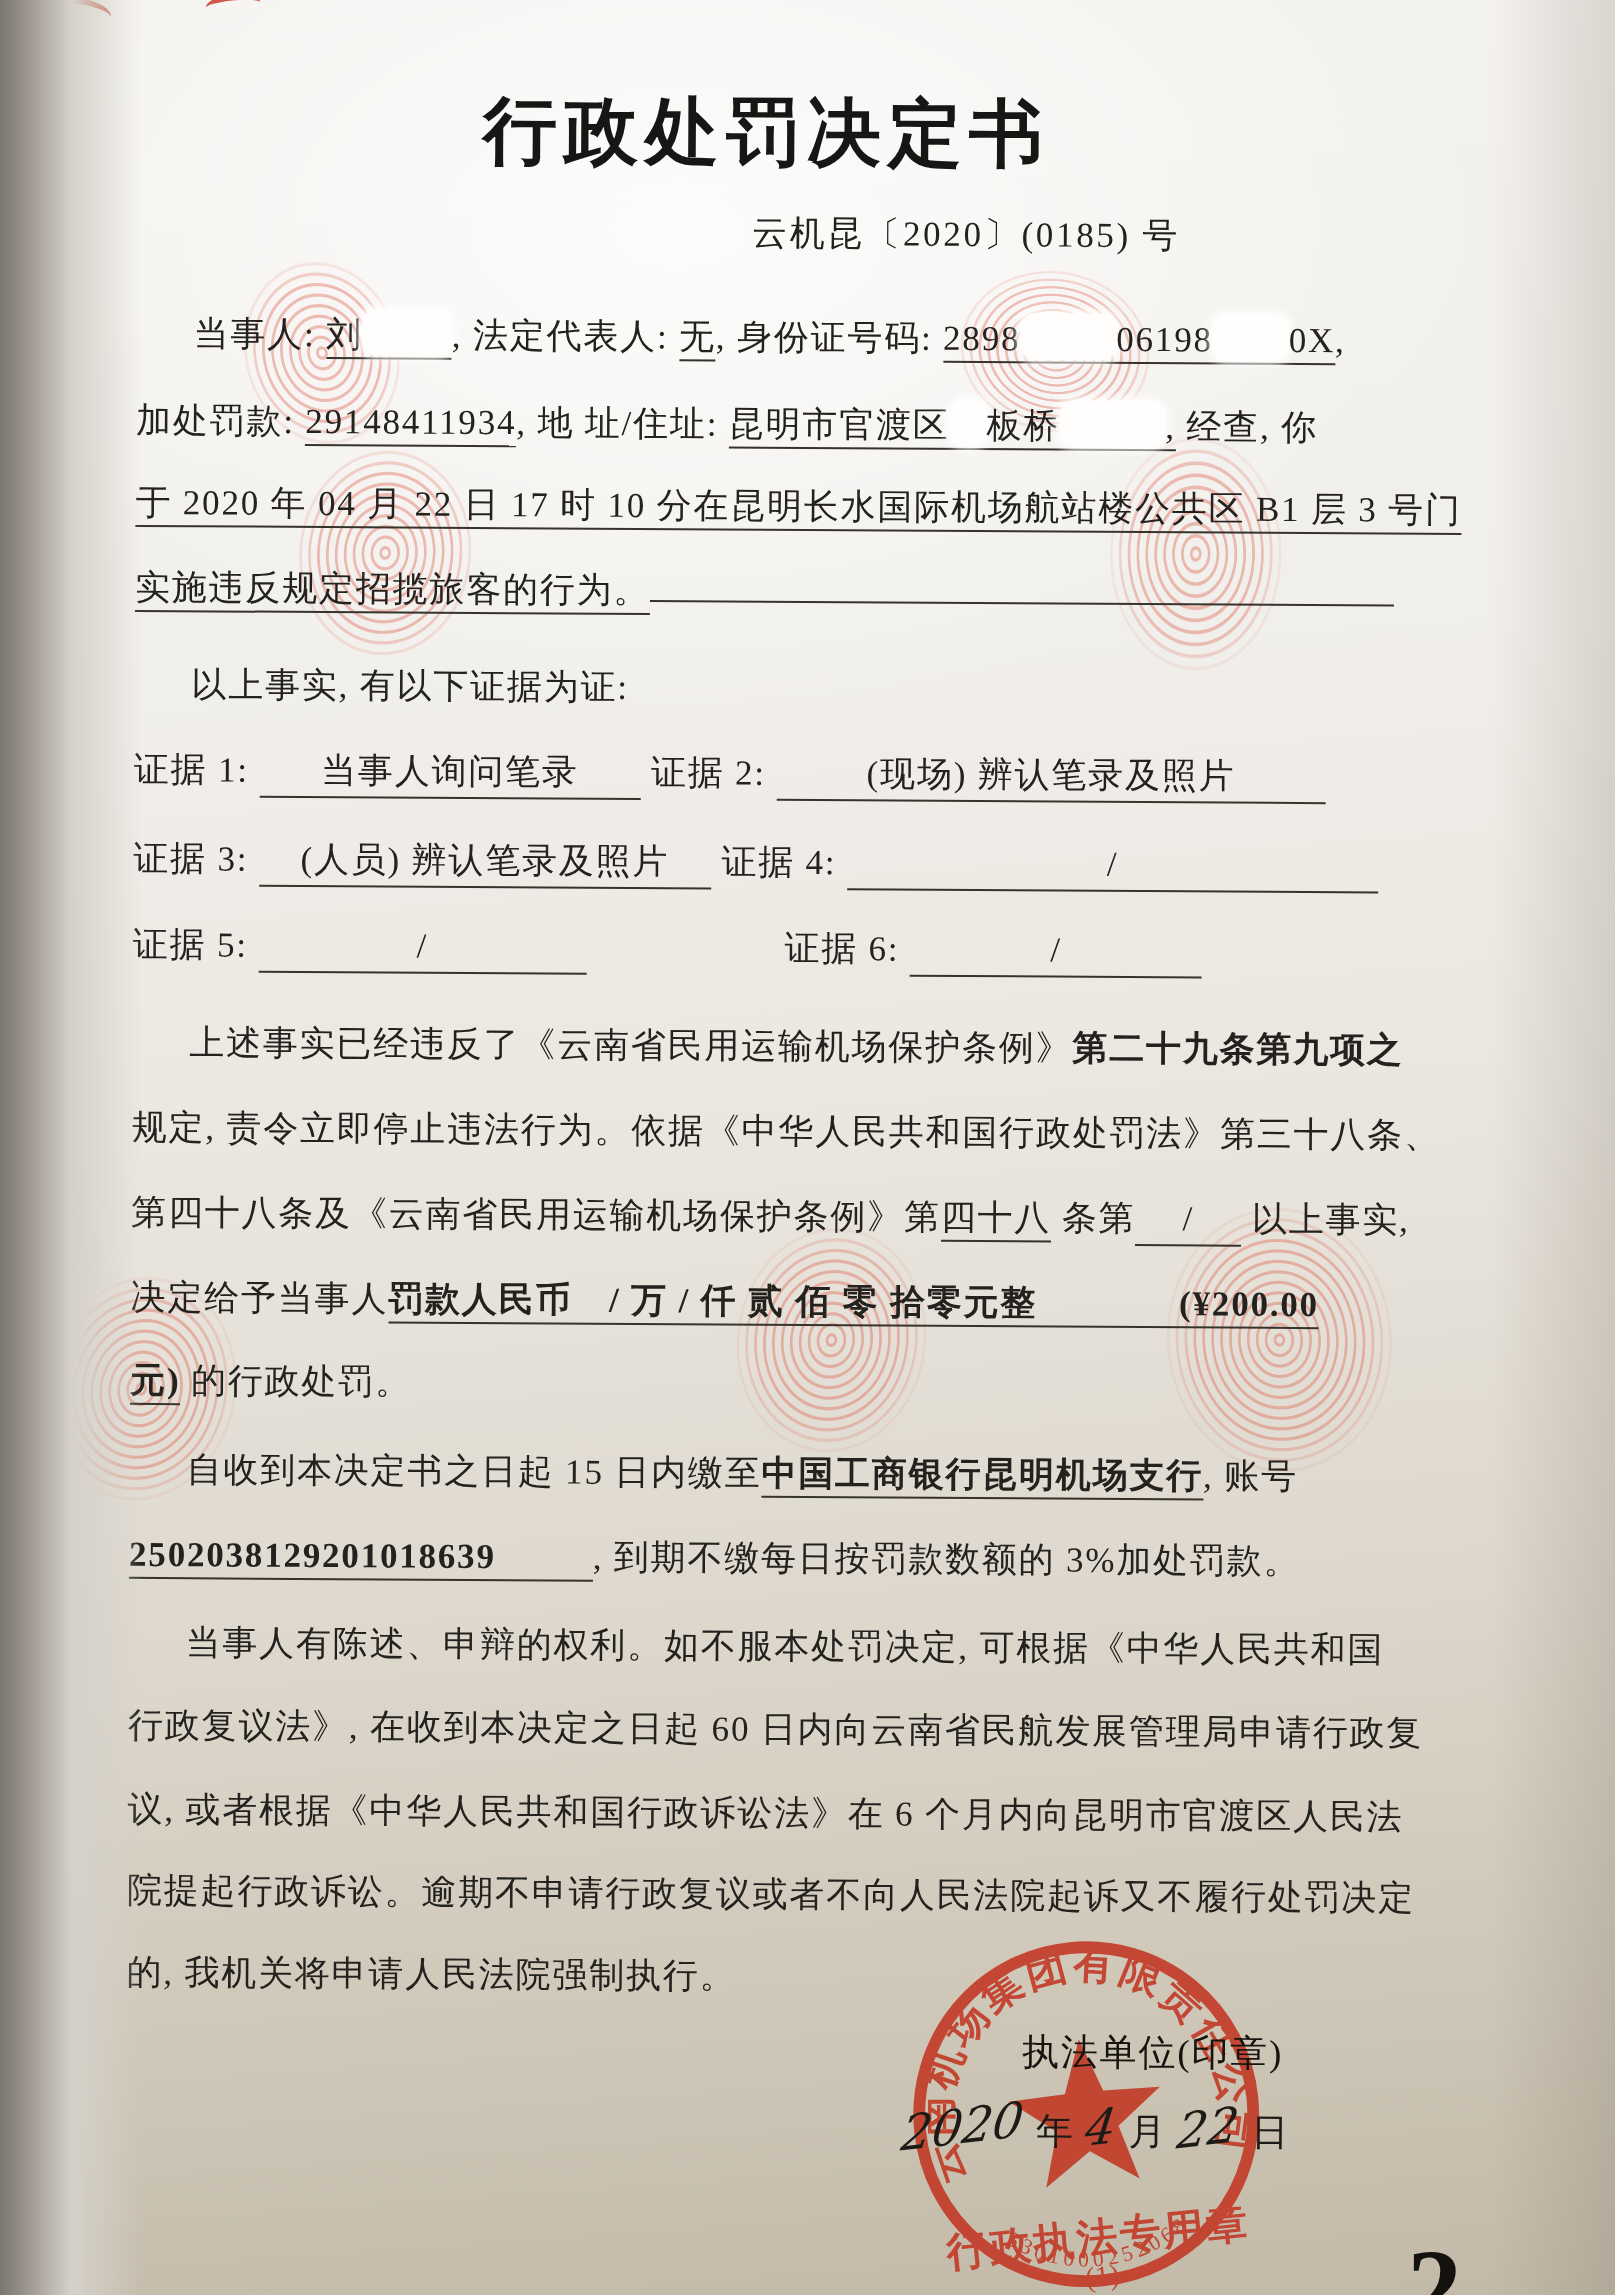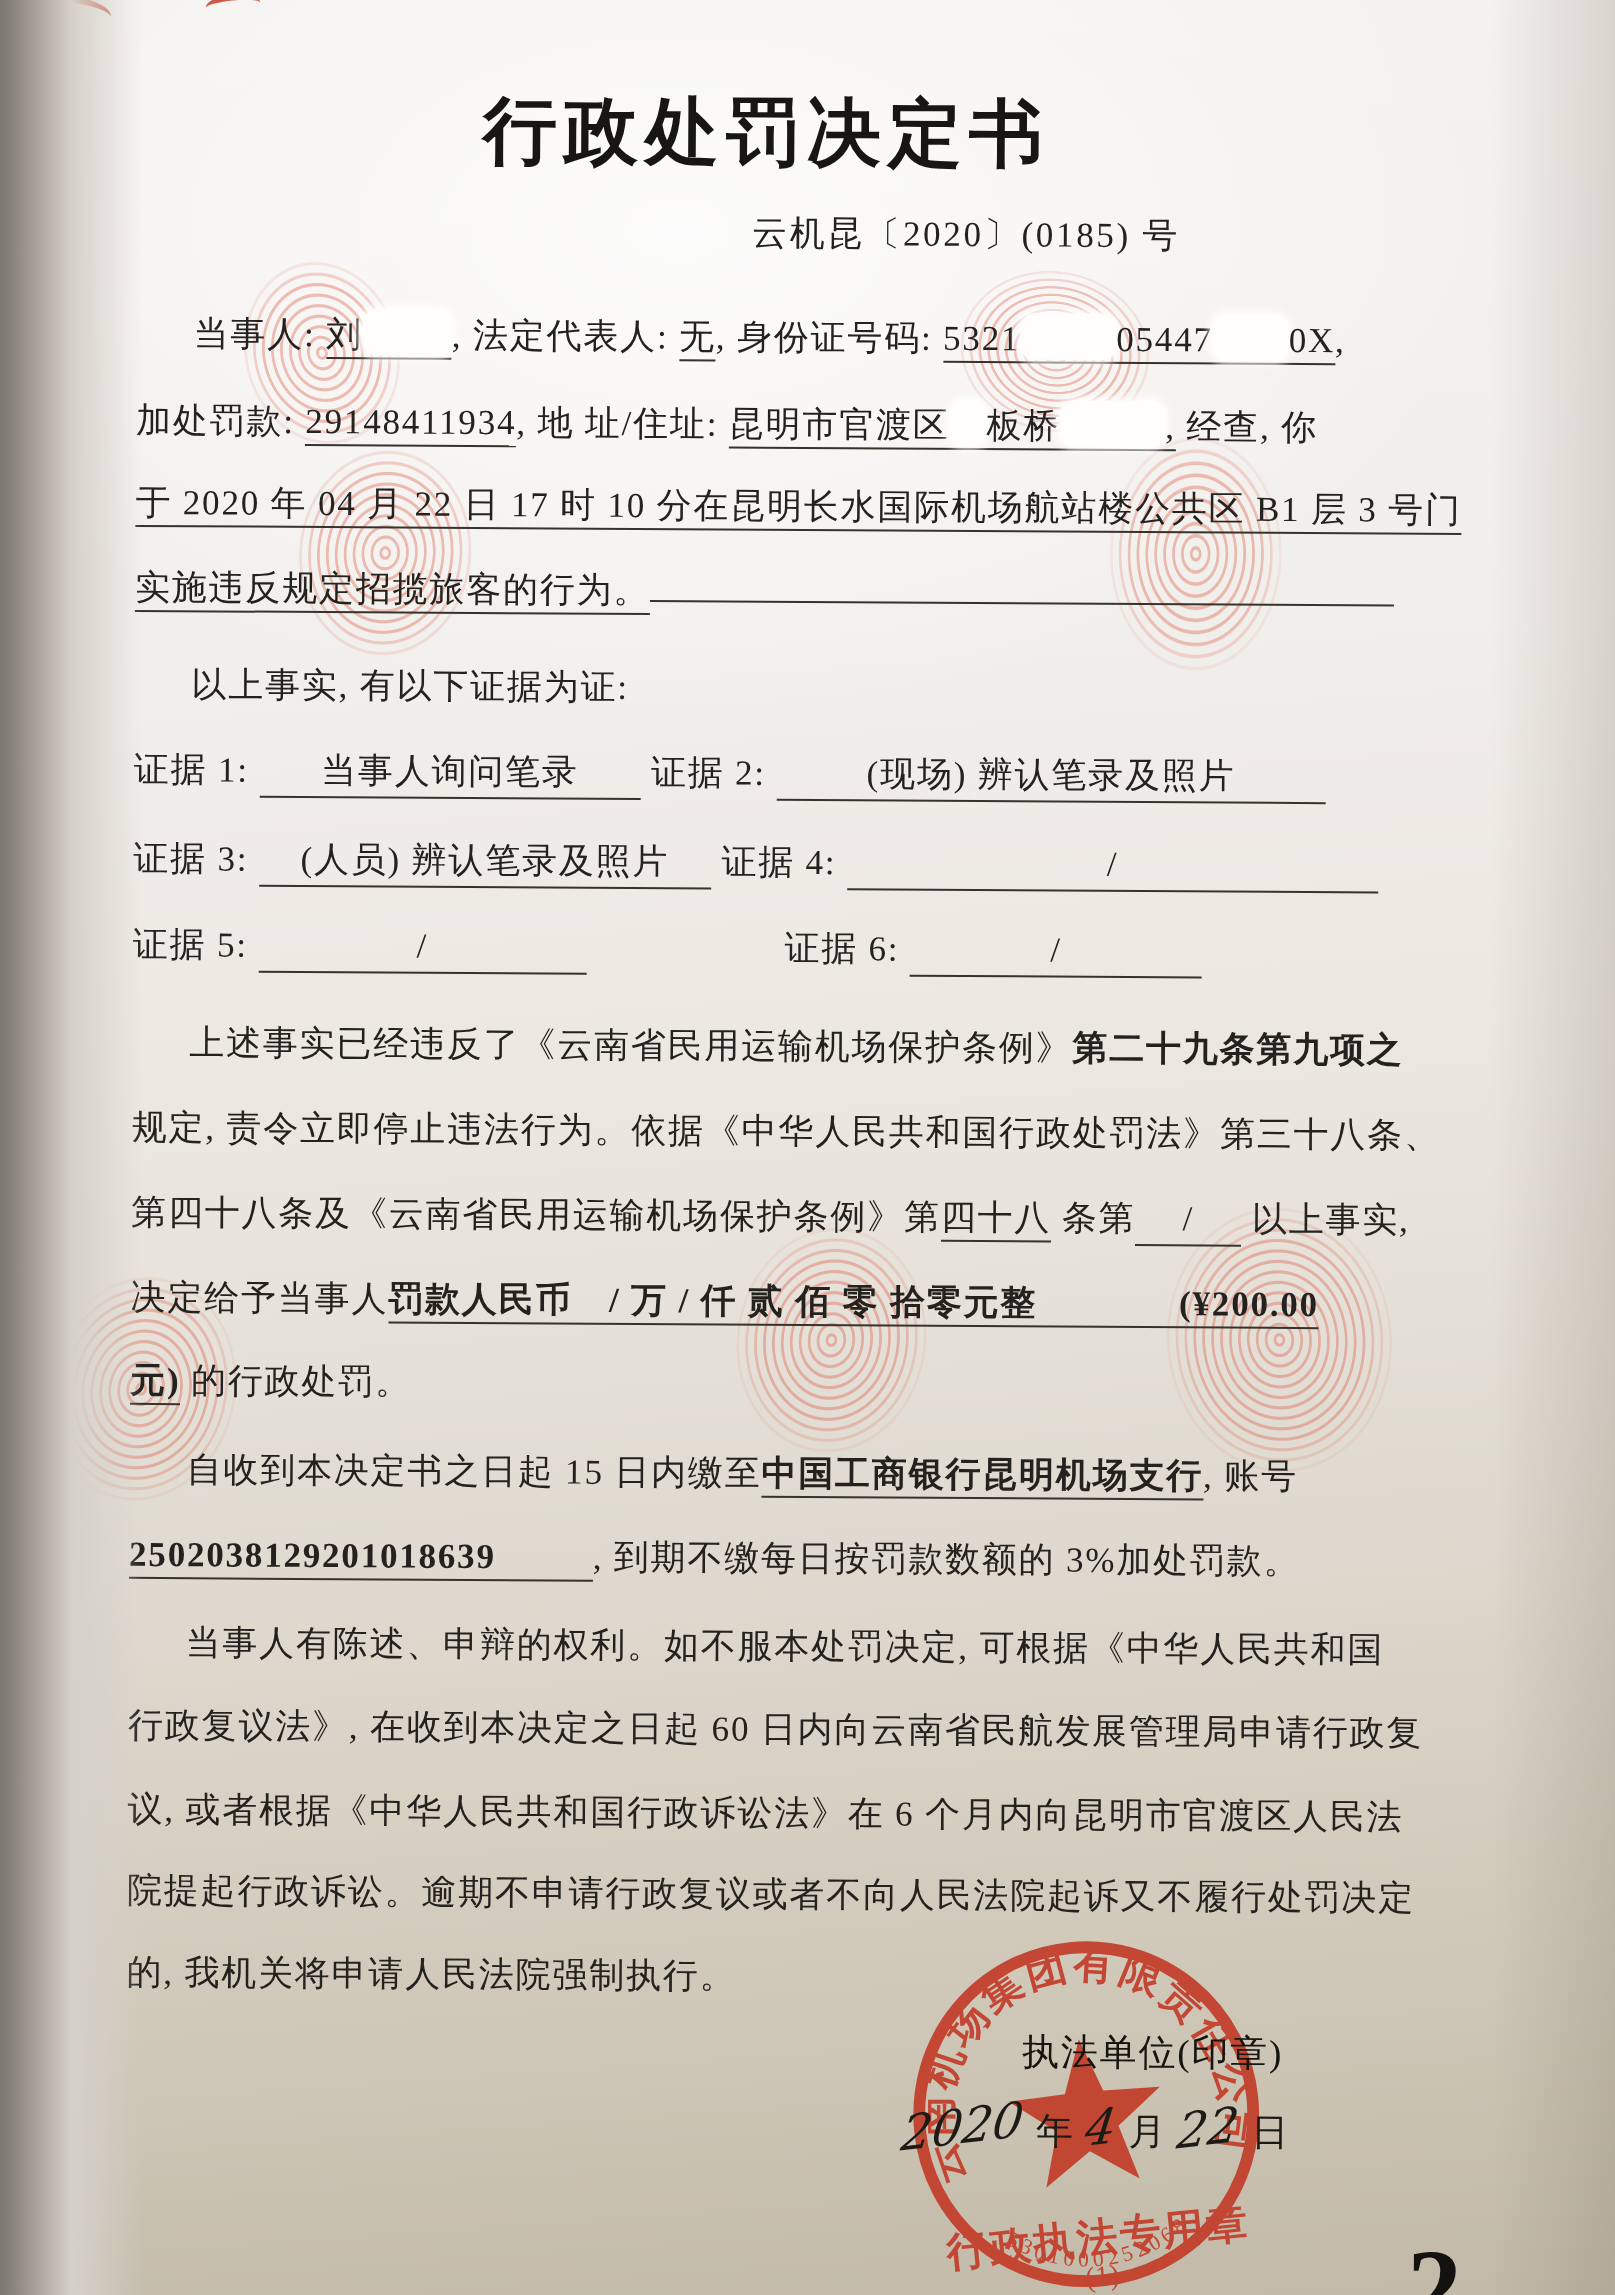--- a/index.html
+++ b/index.html
@@ -54,21 +54,21 @@
 
     <div class="title" style="left:478px;top:84px;">行政处罚决定书</div>
     <div class="docnum" style="left:748px;top:210px;">云机昆〔2020〕(0185) 号</div>
 
     <div class="line" style="left:190px;top:312px;">
       <span>当事人:</span>
       <span class="u"><span>刘</span><span class="gapwhite" style="width:89px;"></span></span><span>,</span>
       <span>法定代表人:</span>
       <span class="u">无</span><span>,</span>
       <span>身份证号码:</span>
-      <span class="u"><span>5321</span><span class="gapwhite" style="width:96px;"></span><span>05447</span><span class="gapwhite" style="width:76px;"></span><span>0X</span></span><span>,</span>
+      <span class="u"><span>2898</span><span class="gapwhite" style="width:96px;"></span><span>06198</span><span class="gapwhite" style="width:76px;"></span><span>0X</span></span><span>,</span>
     </div>
 
     <div class="line" style="left:133px;top:399px;">
       <span>加处罚款:</span>
       <span class="u">29148411934</span><span>,</span>
       <span>地 址/住址:</span>
       <span class="u"><span>昆明市官渡区</span><span class="gapwhite" style="width:37px;"></span><span>板桥</span><span class="gapwhite" style="width:105px;"></span><span>,</span></span>
       <span>经查, 你</span>
     </div>
 

